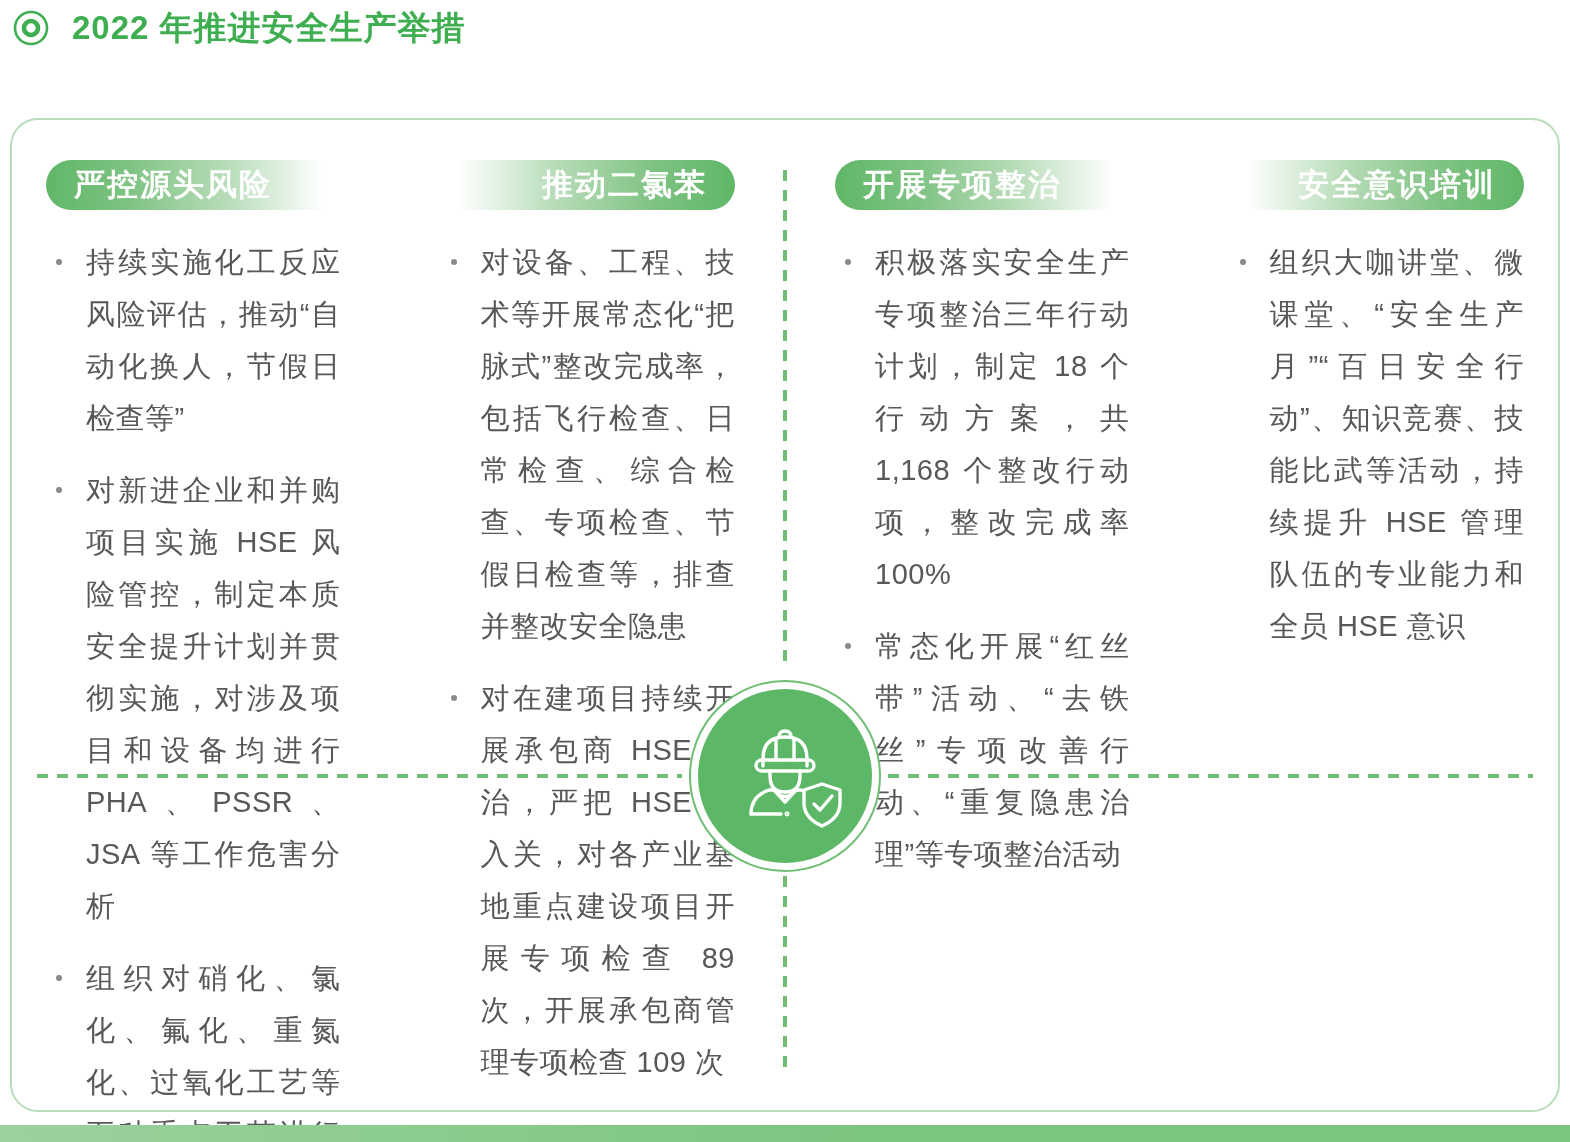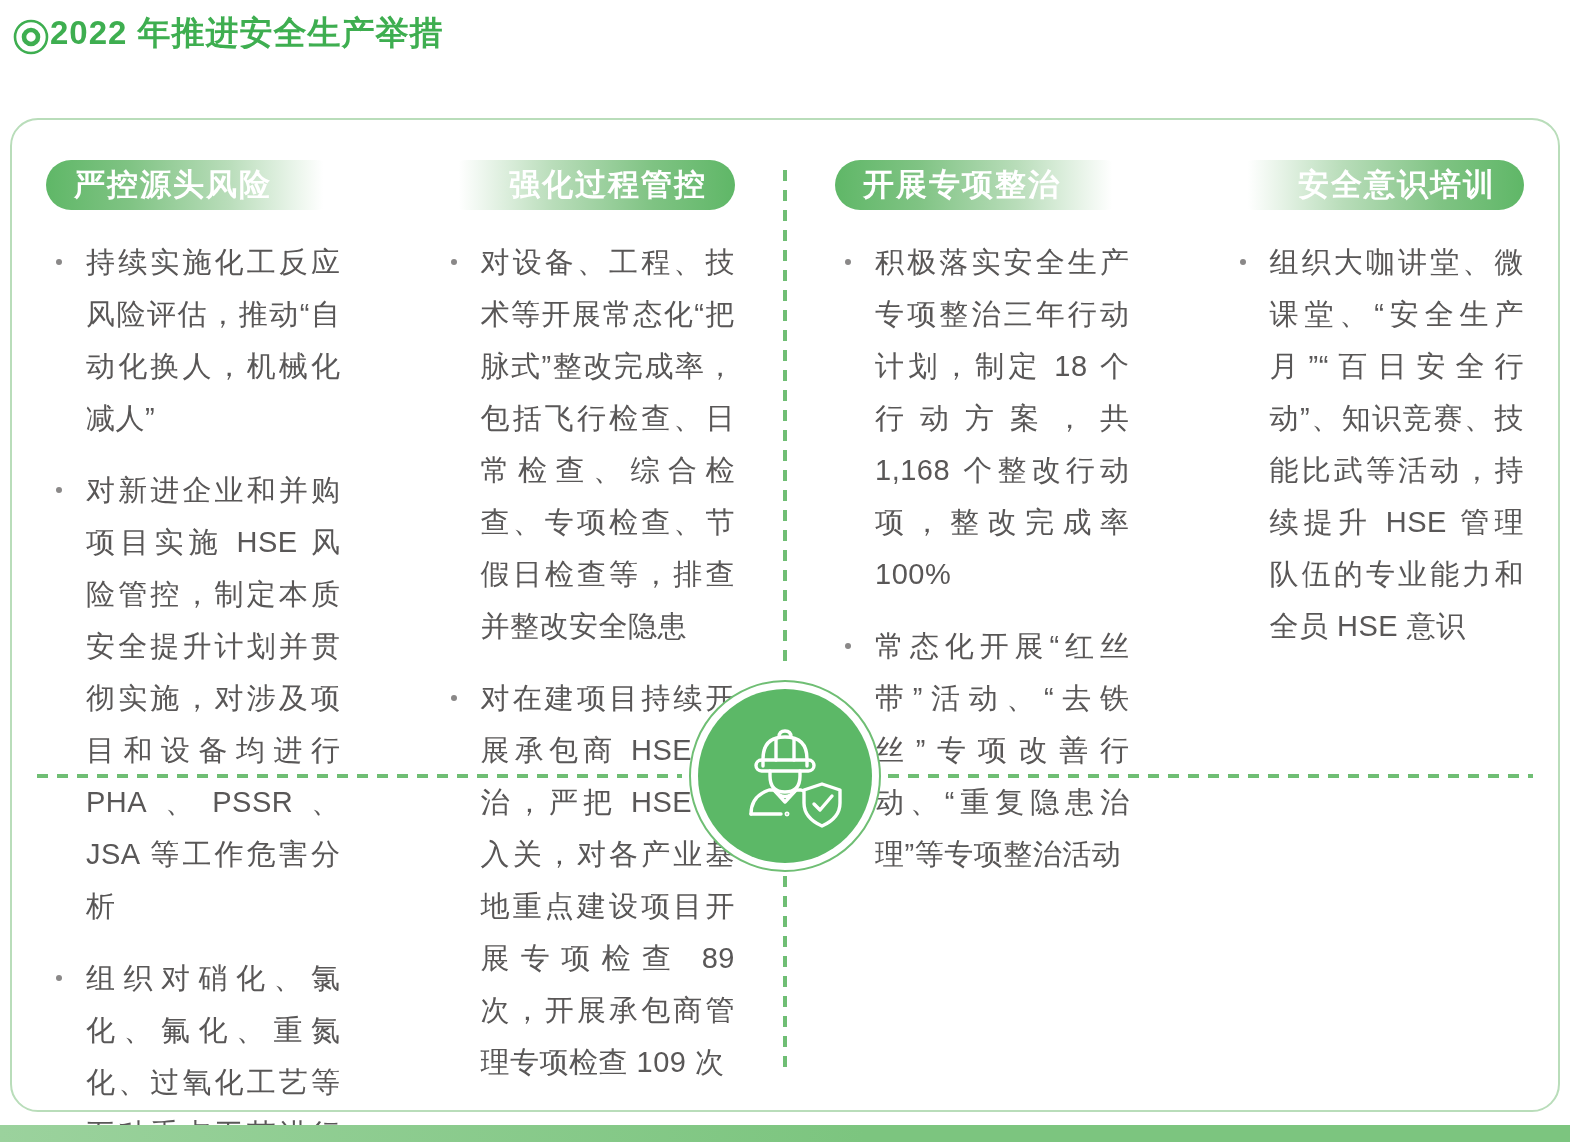--- a/index.html
+++ b/index.html
@@ -3,21 +3,21 @@
 <meta charset="utf-8">
 <style>
   * { margin: 0; padding: 0; box-sizing: border-box; }
   html, body { width: 1570px; height: 1142px; background: #ffffff; overflow: hidden; }
   body { font-family: "Liberation Sans", "DejaVu Sans", sans-serif; position: relative; }
 
   .page { width: 100%; height: 100%; position: relative; }
 
   
   .page-title-row {
-    display: flex; align-items: flex-end; 
+    display: flex; align-items: center; gap: 22px;
     padding: 0 0 0 12px; height: 56px;
   }
   .title-icon { width: 38px; height: 38px; display: inline-flex; }
   .page-title {
     font-size: 33px; font-weight: 700; color: #3eae50; letter-spacing: 1px;
   }
 
   
   .panel {
     position: relative;
@@ -120,29 +120,29 @@
     <h1 class="page-title">2022 年推进安全生产举措</h1>
   </div>
 
   <div class="panel">
 
     <div class="quad">
       <div class="pill pill-left">
         <span>严控源头风险</span>
       </div>
       <ul class="bullets">
-        <li>持续实施化工反应风险评估，推动“自动化换人，机械化减人”</li>
+        <li>持续实施化工反应风险评估，推动“自动化换人，节假日检查等”</li>
         <li>对新进企业和并购项目实施 HSE 风险管控，制定本质安全提升计划并贯彻实施，对涉及项目和设备均进行 PHA、PSSR、JSA 等工作危害分析</li>
         <li>组织对硝化、氯化、氟化、重氮化、过氧化工艺等五种重点工艺进行排查与治理，推动二氯苯、二氯硝基苯、氯苯、硝基苯等 8 套涉及“五项”重点工艺上下游配套装置自动化改造</li>
       </ul>
     </div>
 
     <div class="quad">
       <div class="pill pill-right">
-        <span>强化过程管控</span>
+        <span>推动二氯苯</span>
       </div>
       <ul class="bullets">
         <li>对设备、工程、技术等开展常态化“把脉式”整改完成率，包括飞行检查、日常检查、综合检查、专项检查、节假日检查等，排查并整改安全隐患</li>
         <li>对在建项目持续开展承包商 HSE 整治，严把 HSE 准入关，对各产业基地重点建设项目开展专项检查 89 次，开展承包商管理专项检查 109 次</li>
       </ul>
     </div>
 
     <div class="quad">
       <div class="pill pill-left">
         <span>开展专项整治</span>

